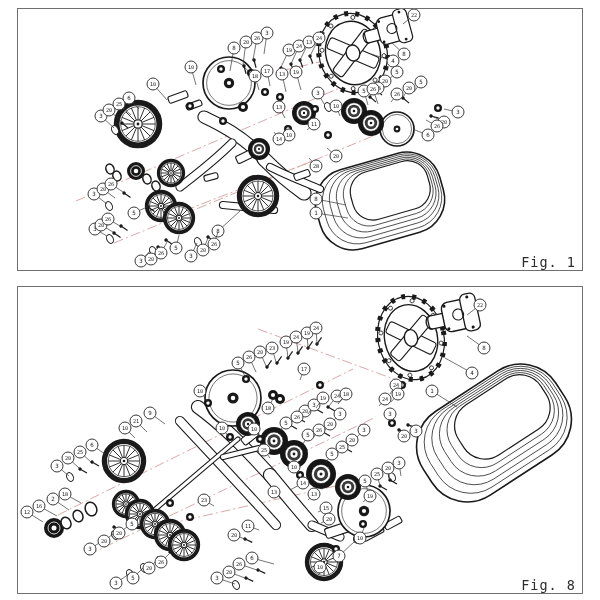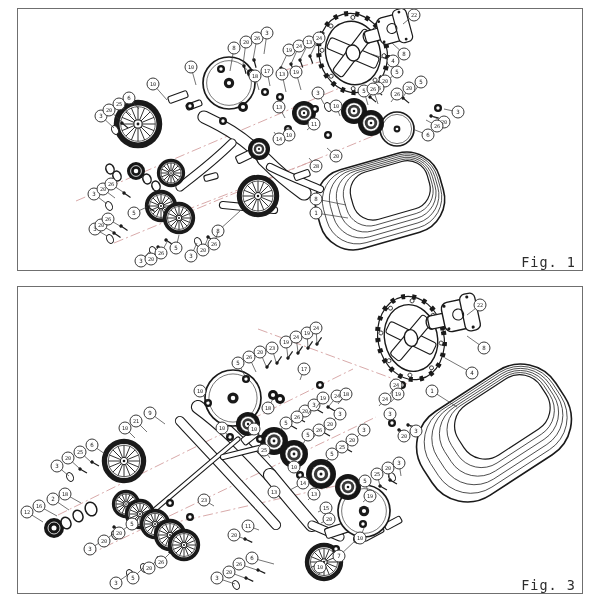--- a/index.html
+++ b/index.html
@@ -1377,16 +1377,16 @@
             <circle cx="386" cy="149" r="6" fill="#fff" stroke="#3a3a3a" stroke-width="1"></circle>
             <text x="386" y="151" text-anchor="middle" font-size="5.2" fill="#1c1c1c" font-family="&quot;DejaVu Sans Mono&quot;,monospace">20</text>
           </g>
           <g>
             <line x1="398" y1="144" x2="391" y2="138" stroke="#3a3a3a" stroke-width="0.7"></line>
             <circle cx="398" cy="144" r="6" fill="#fff" stroke="#3a3a3a" stroke-width="1"></circle>
             <text x="398" y="146" text-anchor="middle" font-size="5.8" fill="#1c1c1c" font-family="&quot;DejaVu Sans Mono&quot;,monospace">3</text>
           </g>
         </g>
     </svg>
-    <div class="figlabel">Fig. 3</div>
+    <div class="figlabel">Fig. 8</div>
   </div>
 
 </div>
 
 </body></html>

